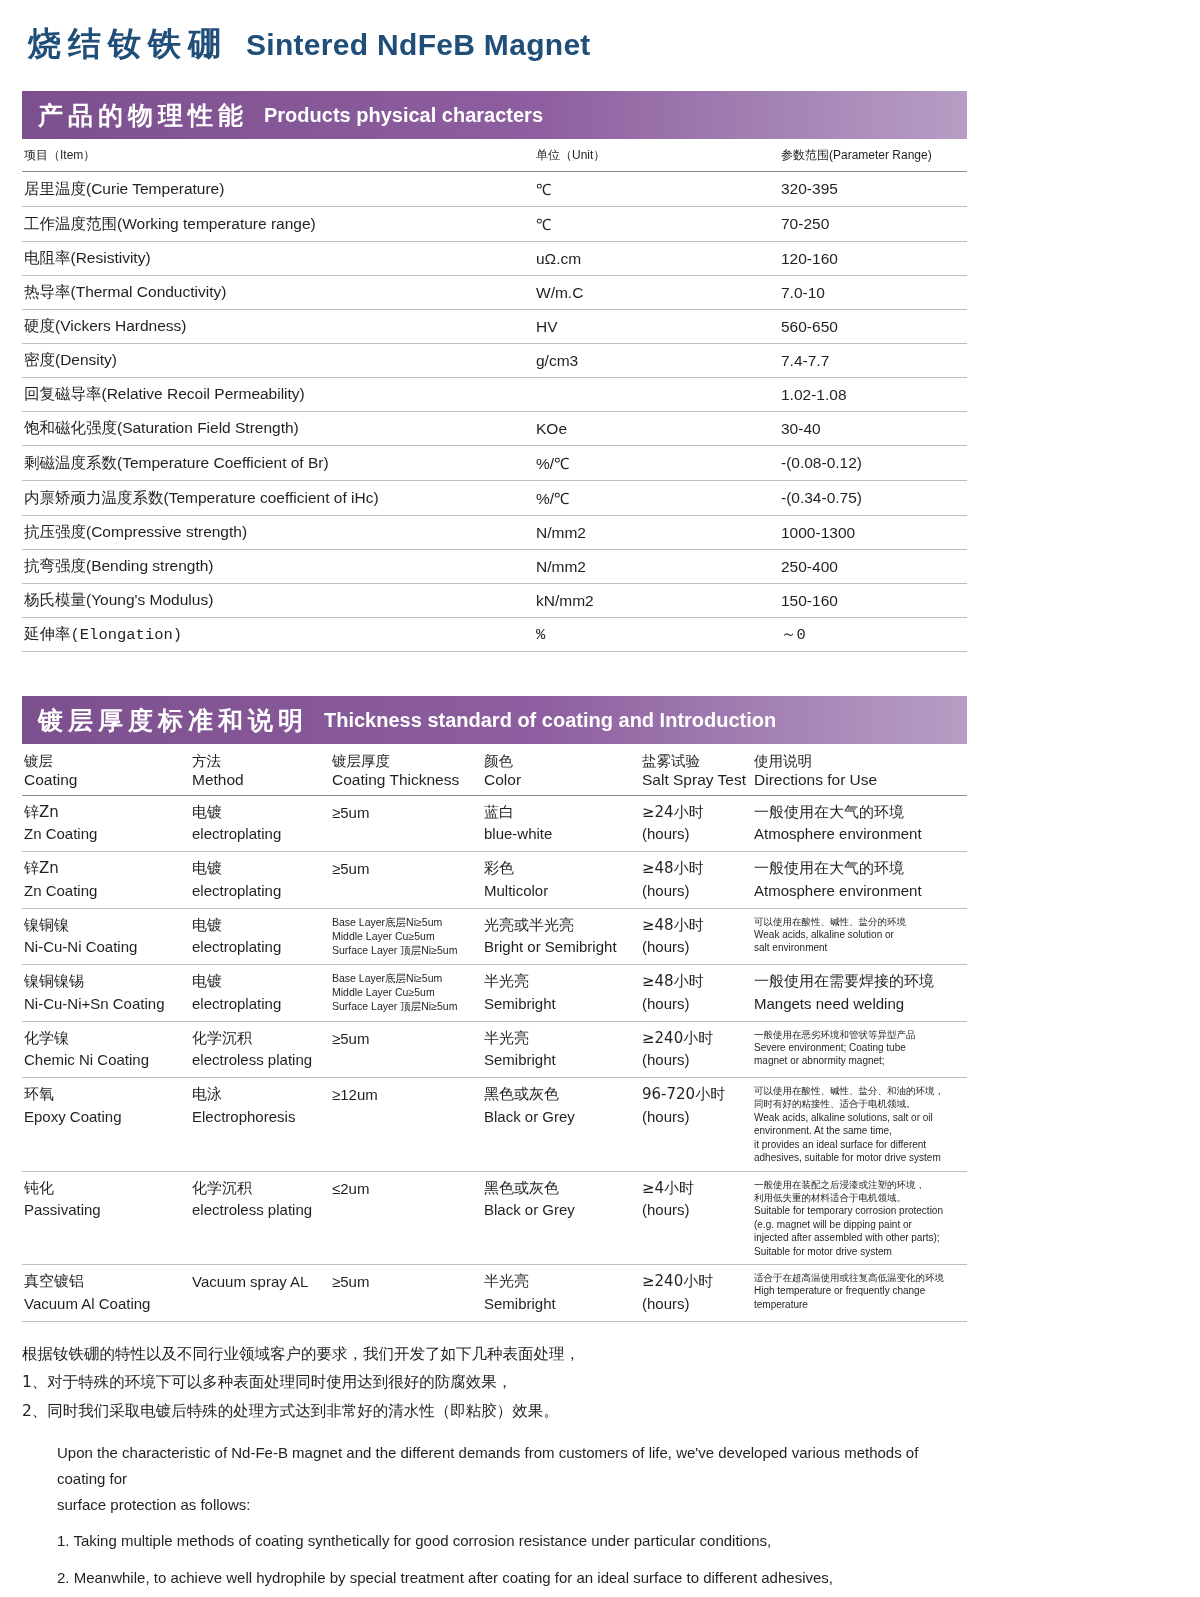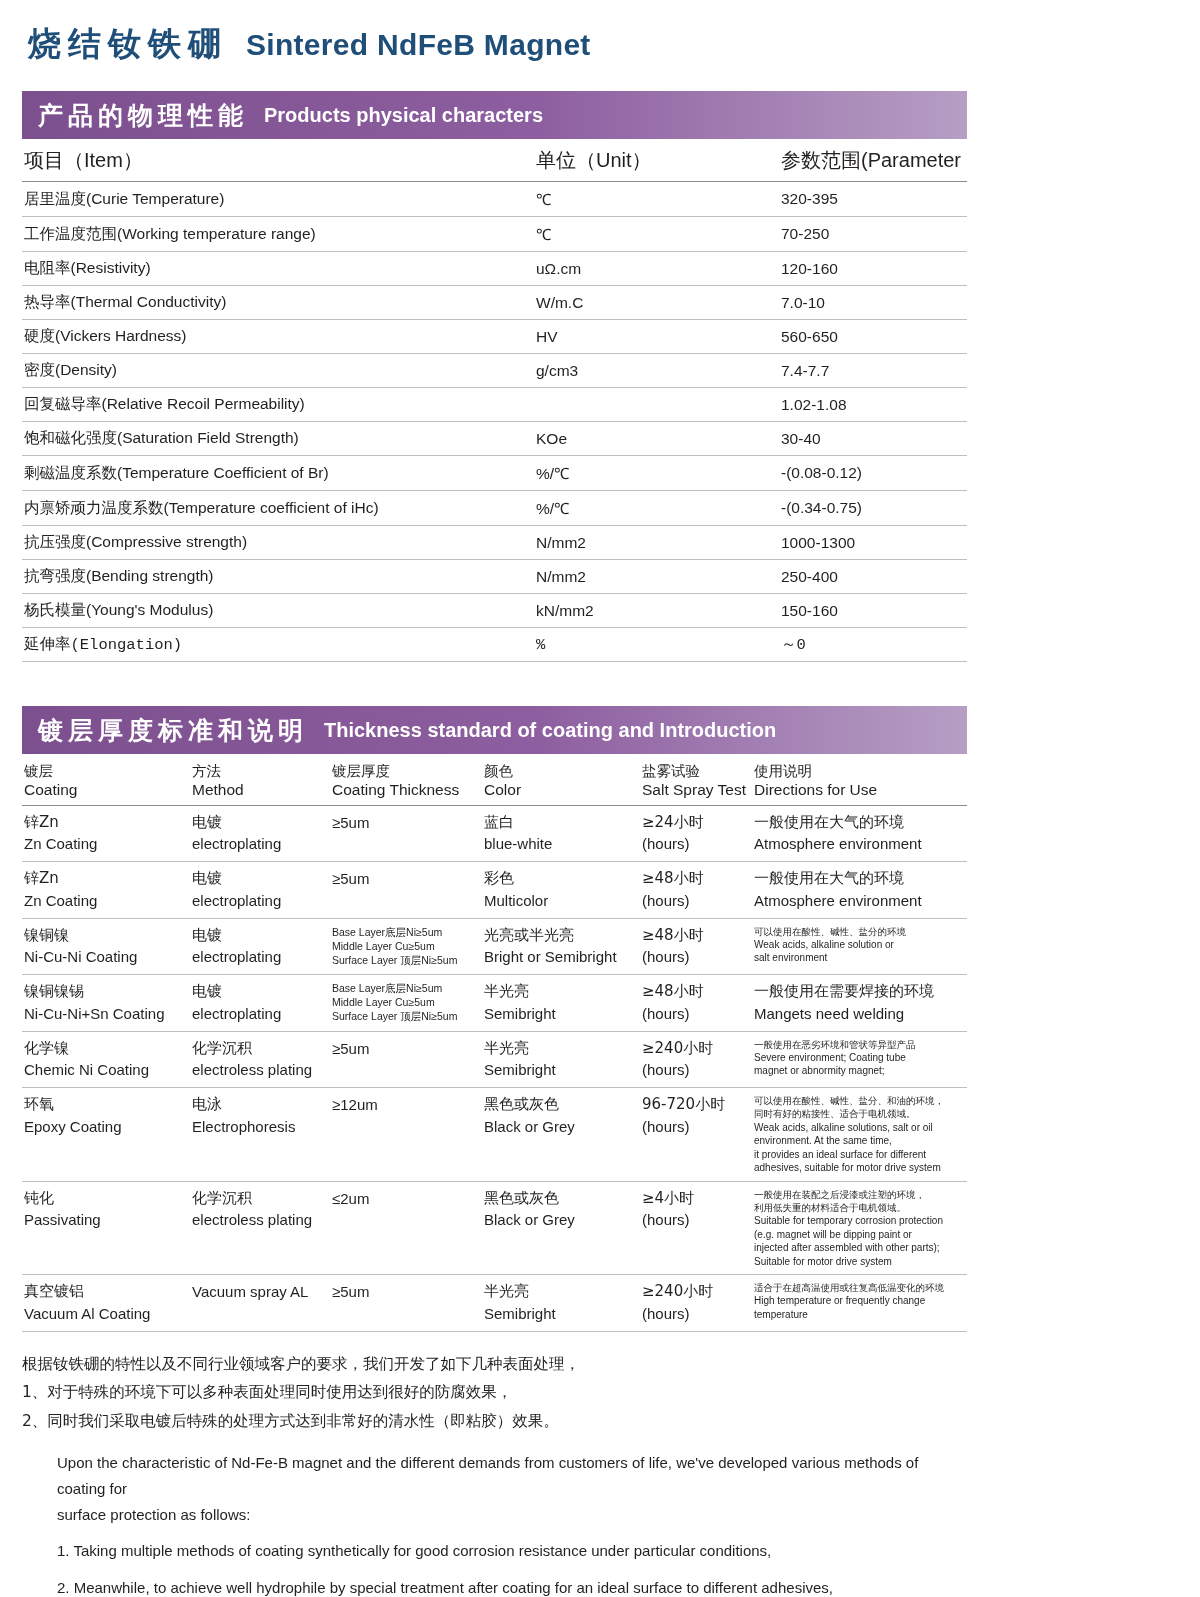--- a/index.html
+++ b/index.html
@@ -82,21 +82,21 @@
     font-size: 15.5px;
     padding: 6px 4px 6px 2px;
     border-bottom: 1px solid #bfbfbf;
     font-weight: normal;
     color: #231f20;
     vertical-align: middle;
     white-space: nowrap;
     overflow: hidden;
   }
   table.phys thead th {
-    font-size: 20px;
+    font-size: 12px;
     border-bottom: 1px solid #8a8a8a;
     padding-top: 8px;
     padding-bottom: 7px;
   }
   table.phys tr:last-child td { border-bottom: 1px solid #bfbfbf; font-family: Liberation Mono, monospace; }
   .col-item { width: 512px; }
   .col-unit { width: 245px; }
   .col-range { width: auto; }
 
   

